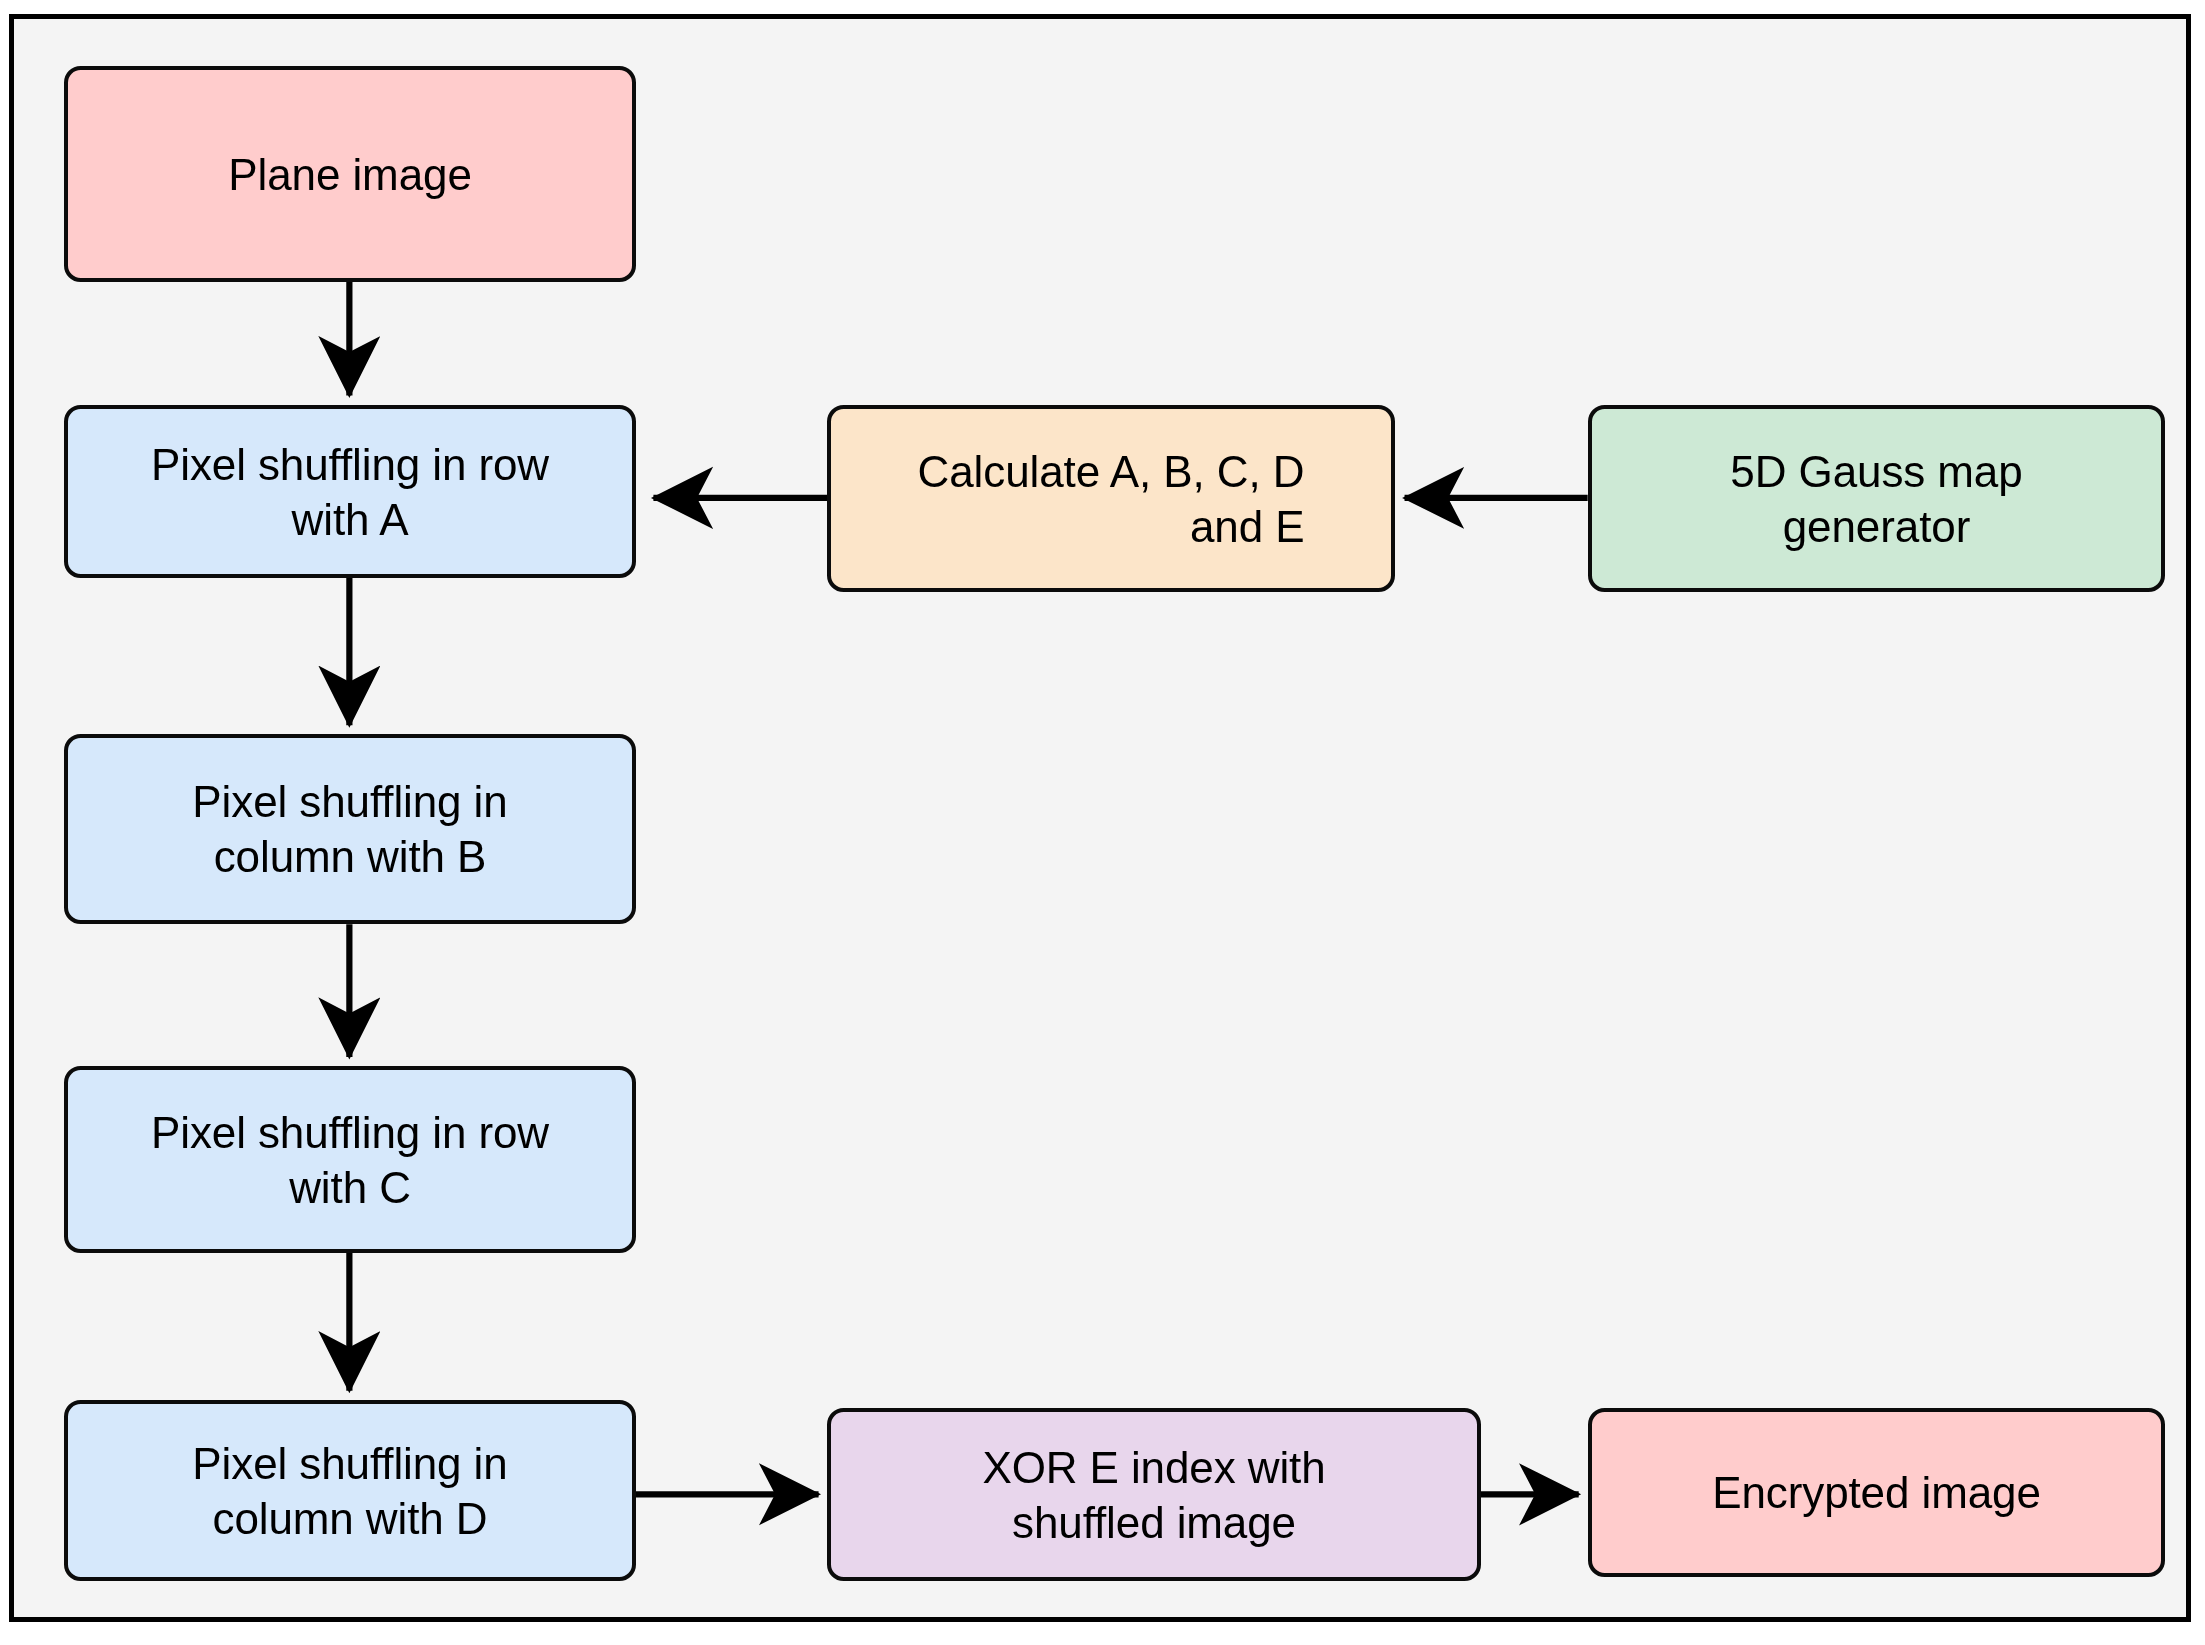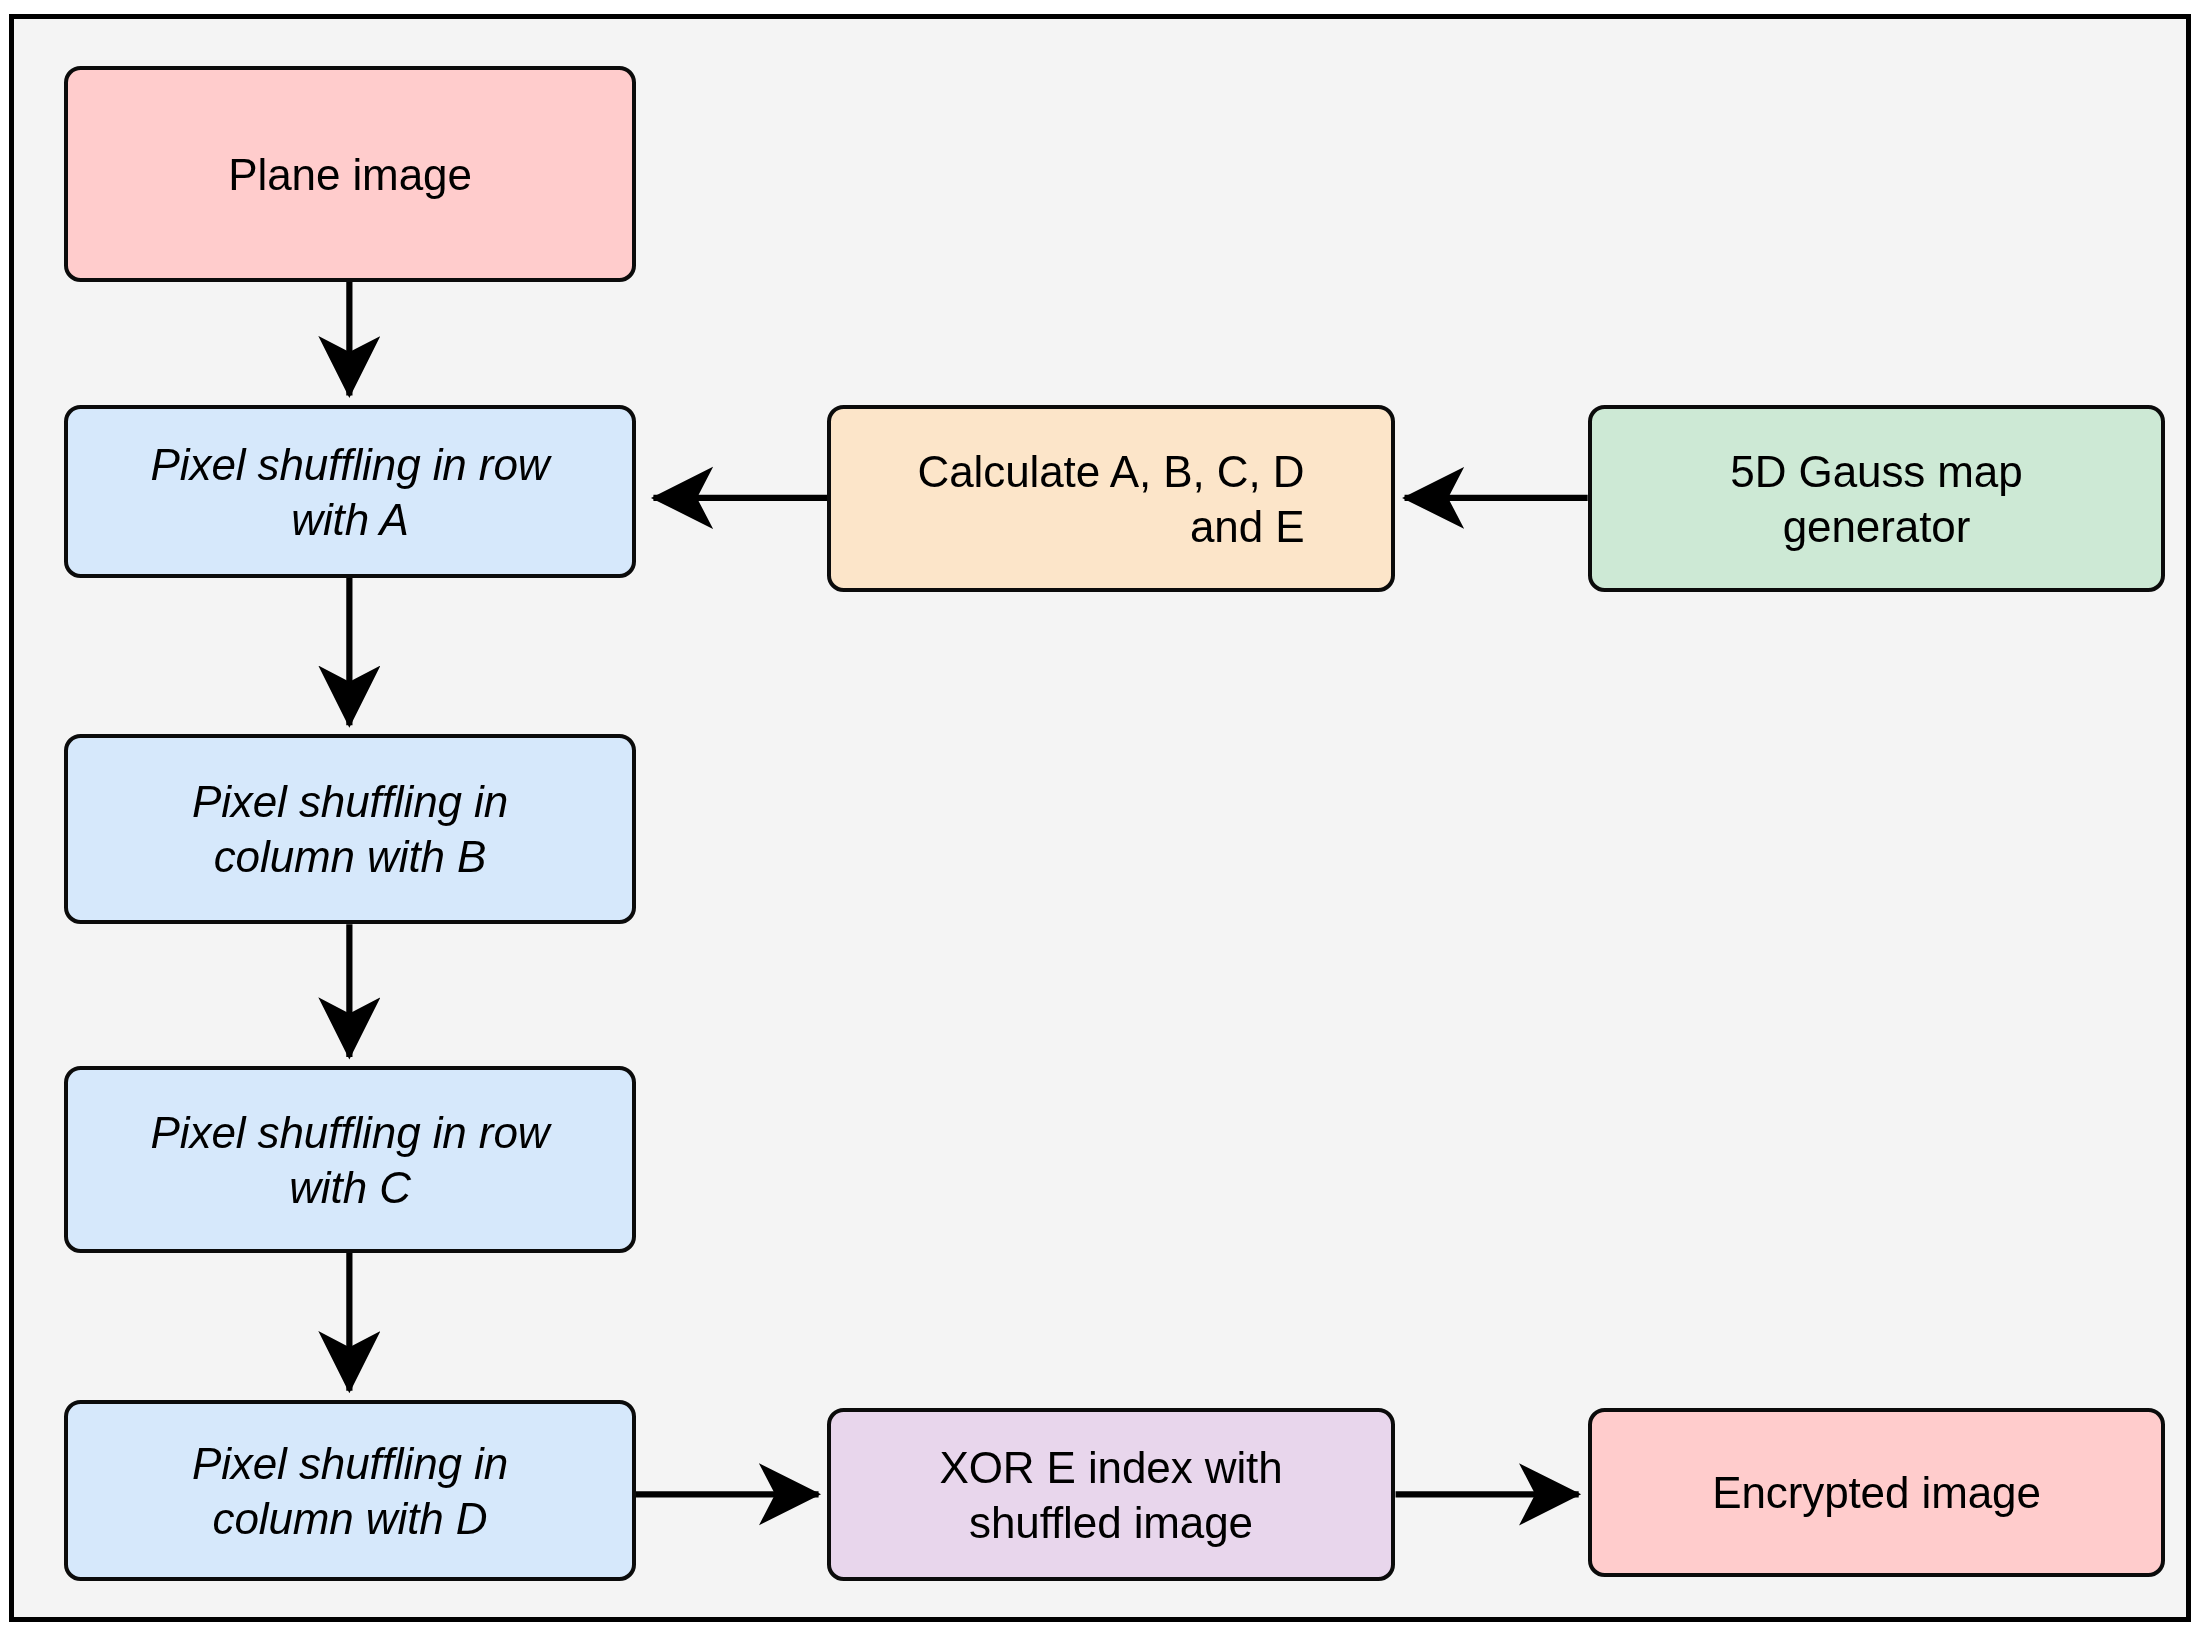--- a/index.html
+++ b/index.html
@@ -42,34 +42,34 @@
     z-index: 3;
   }
 
   .node-label {
     display: block;
     white-space: pre-line;
   }
 
   
   .fill-pink   { background: #ffcccc; }
-  .fill-blue   { background: #d6e8fb; font-style: italic; }
+  .fill-blue   { background: #d6e8fb; }
   .fill-orange { background: #fce5c9; }
   .fill-green  { background: #cde9d5; }
   .fill-purple { background: #e8d6ec; }
 
   
   #node-plane-image      { left: 50px;   top: 47px;   width: 572px;  height: 216px; }
   #node-shuffle-row-a    { left: 50px;   top: 386px;  width: 572px;  height: 173px; }
   #node-calculate        { left: 813px; top: 386px;  width: 568px;  height: 187px; text-align: right; }
   #node-gauss-generator  { left: 1574px; top: 386px;  width: 577px;  height: 187px; }
   #node-shuffle-col-b    { left: 50px;   top: 715px; width: 572px;  height: 190px; }
   #node-shuffle-row-c    { left: 50px;   top: 1047px; width: 572px;  height: 187px; }
   #node-shuffle-col-d    { left: 50px;   top: 1381px; width: 572px;  height: 181px; }
-  #node-xor              { left: 813px; top: 1389px; width: 568px;  height: 173px; }
+  #node-xor              { left: 813px; top: 1389px; width: 654px;  height: 173px; }
   #node-encrypted-image  { left: 1574px; top: 1389px; width: 577px;  height: 169px; justify-content: center; }
 
   
   #edge-layer {
     position: absolute;
     left: 0;
     top: 0;
     width: 2182px;
     height: 1608px;
     z-index: 2;

